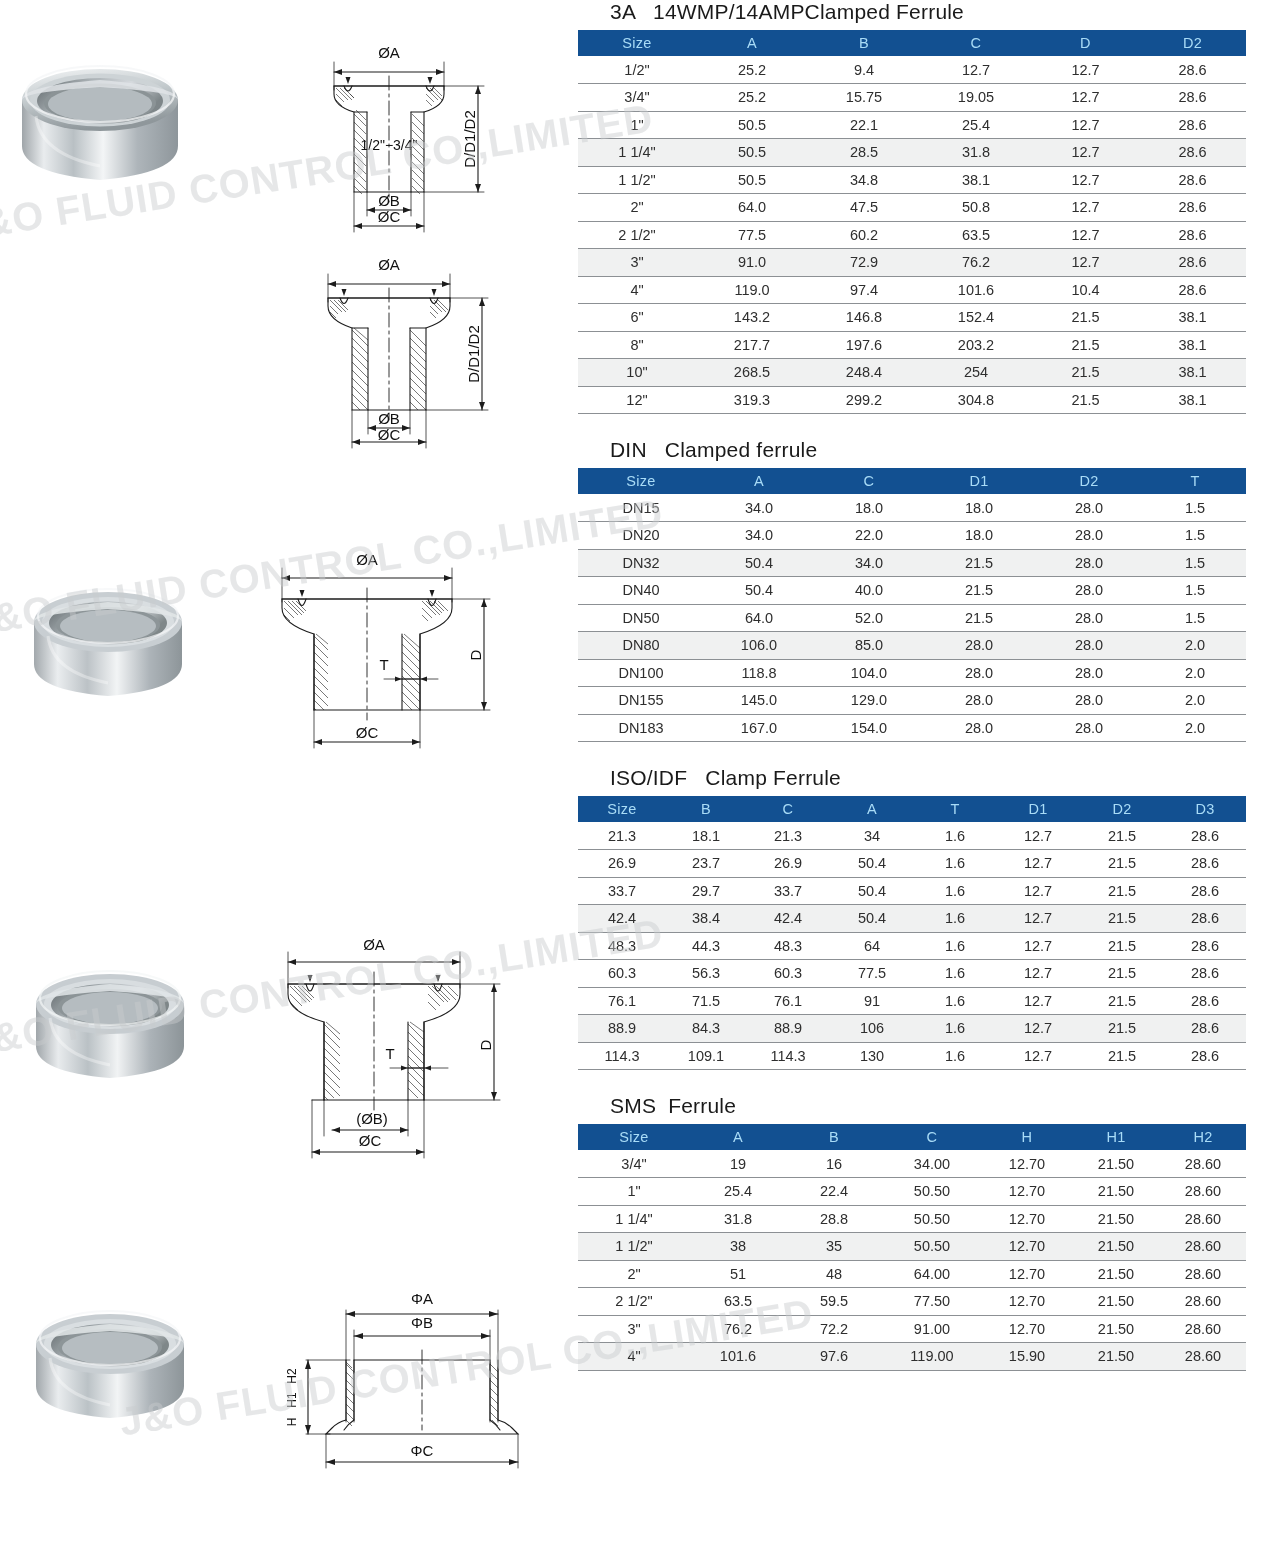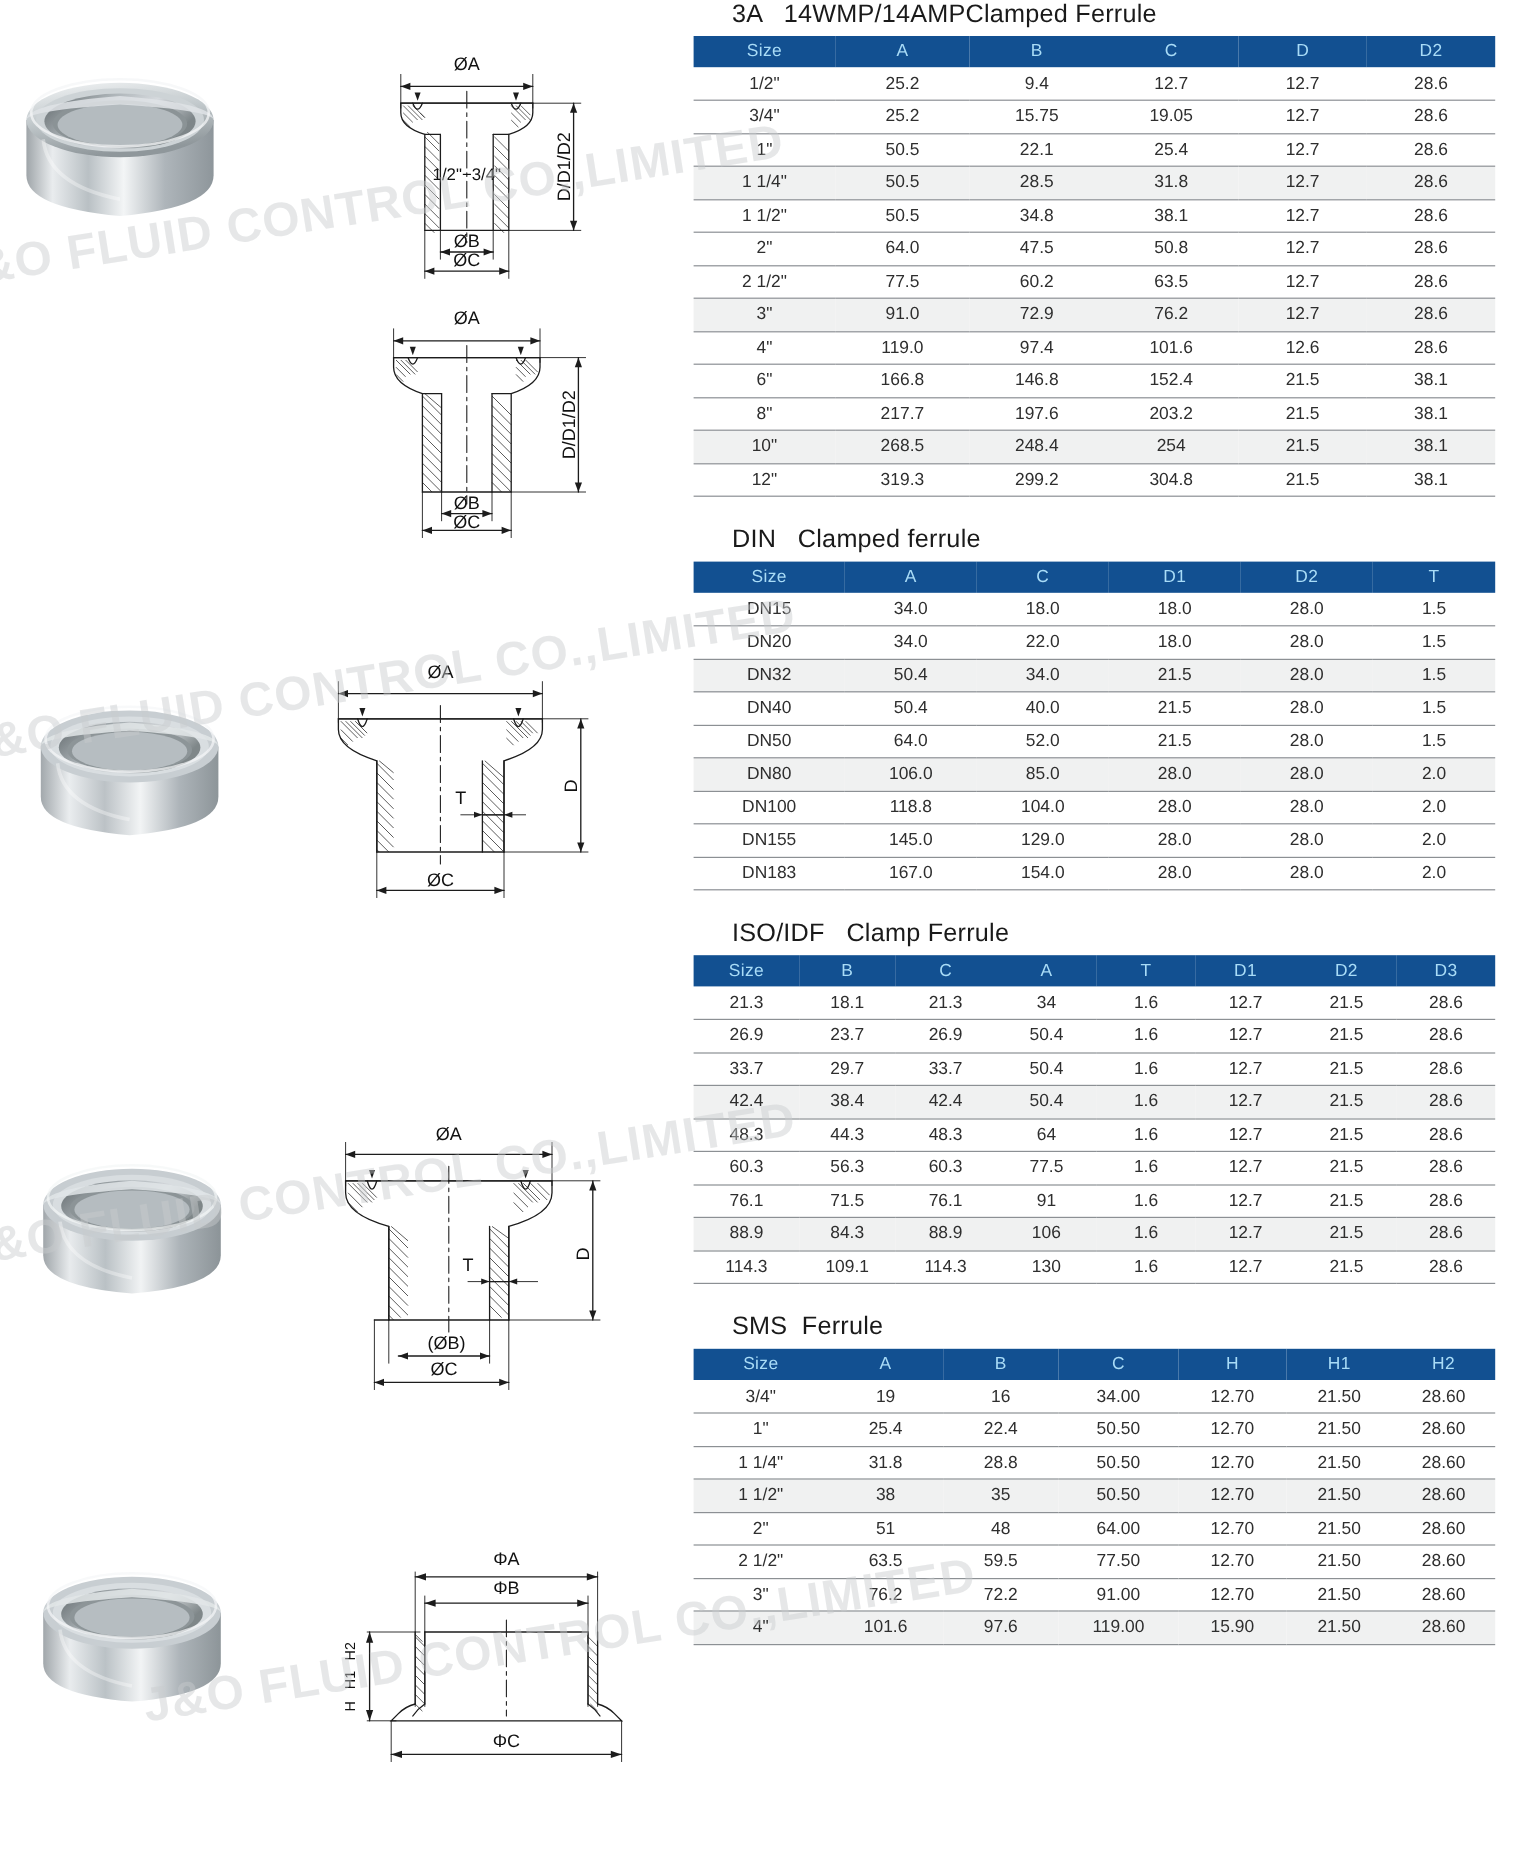--- a/index.html
+++ b/index.html
@@ -564,26 +564,26 @@
               <td>72.9</td>
               <td>76.2</td>
               <td>12.7</td>
               <td>28.6</td>
             </tr>
             <tr>
               <td>4"</td>
               <td>119.0</td>
               <td>97.4</td>
               <td>101.6</td>
-              <td>12.6</td>
+              <td>10.4</td>
               <td>28.6</td>
             </tr>
             <tr>
               <td>6"</td>
-              <td>166.8</td>
+              <td>143.2</td>
               <td>146.8</td>
               <td>152.4</td>
               <td>21.5</td>
               <td>38.1</td>
             </tr>
             <tr>
               <td>8"</td>
               <td>217.7</td>
               <td>197.6</td>
               <td>203.2</td>

